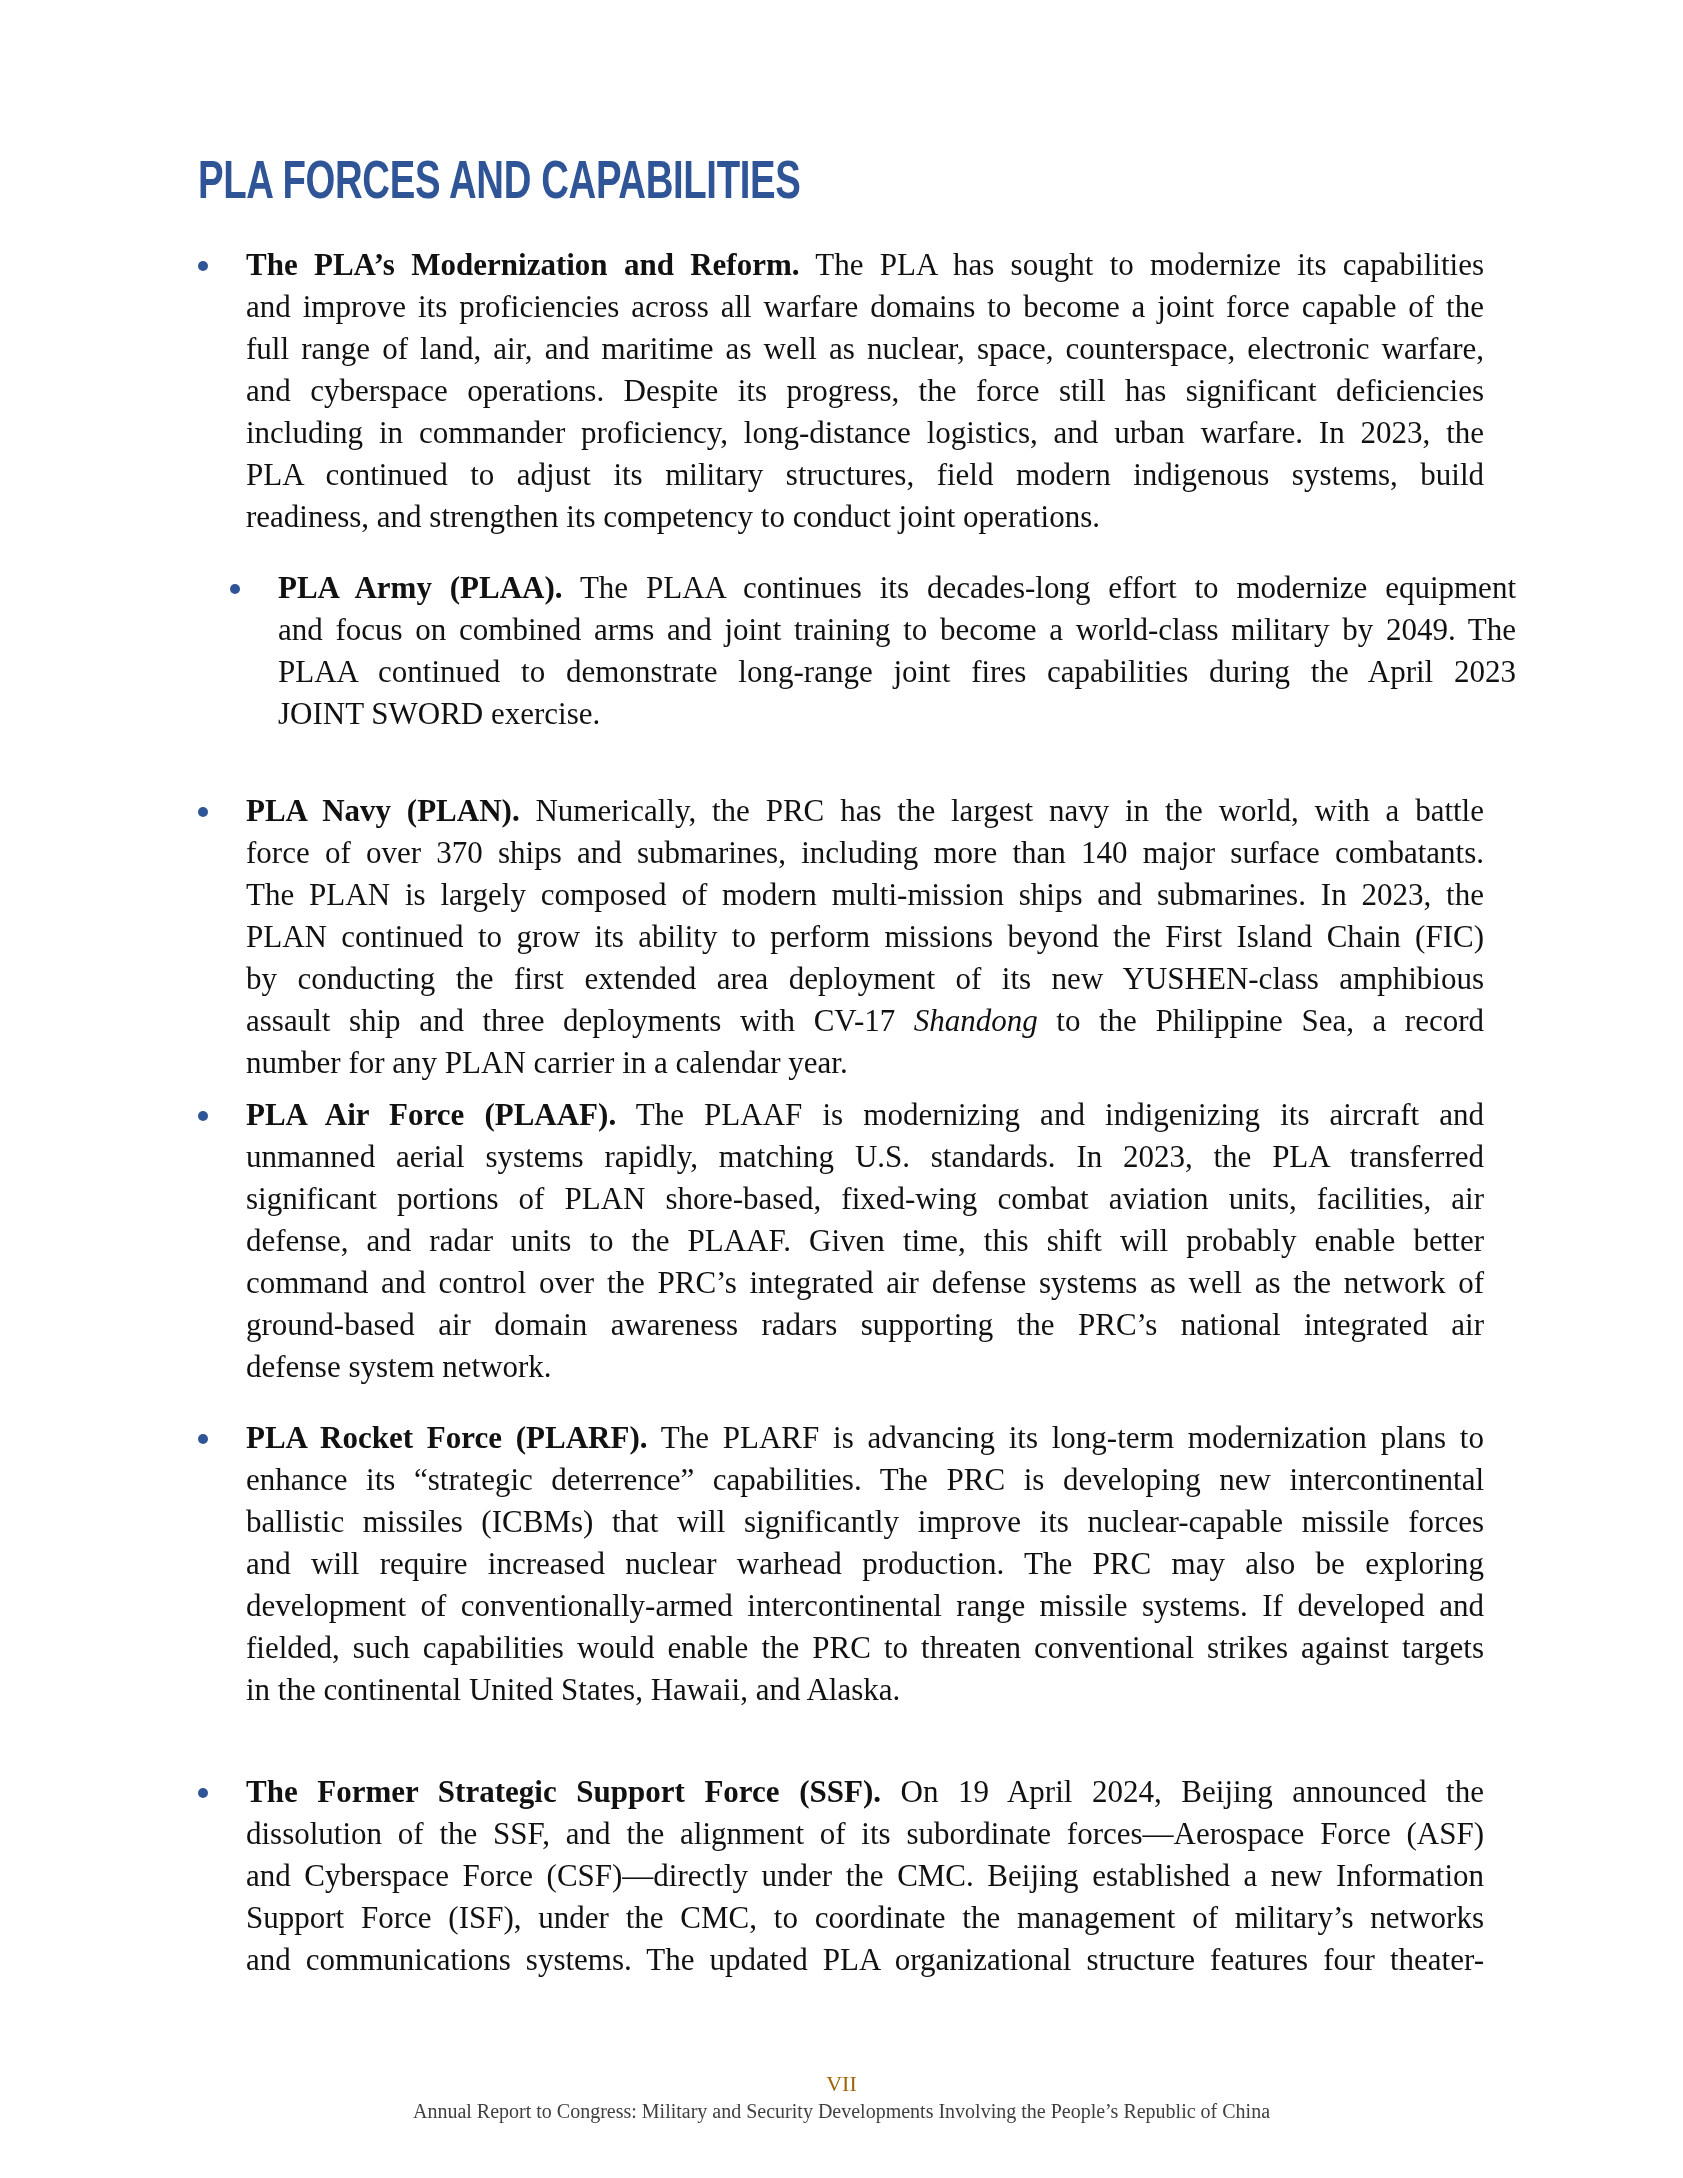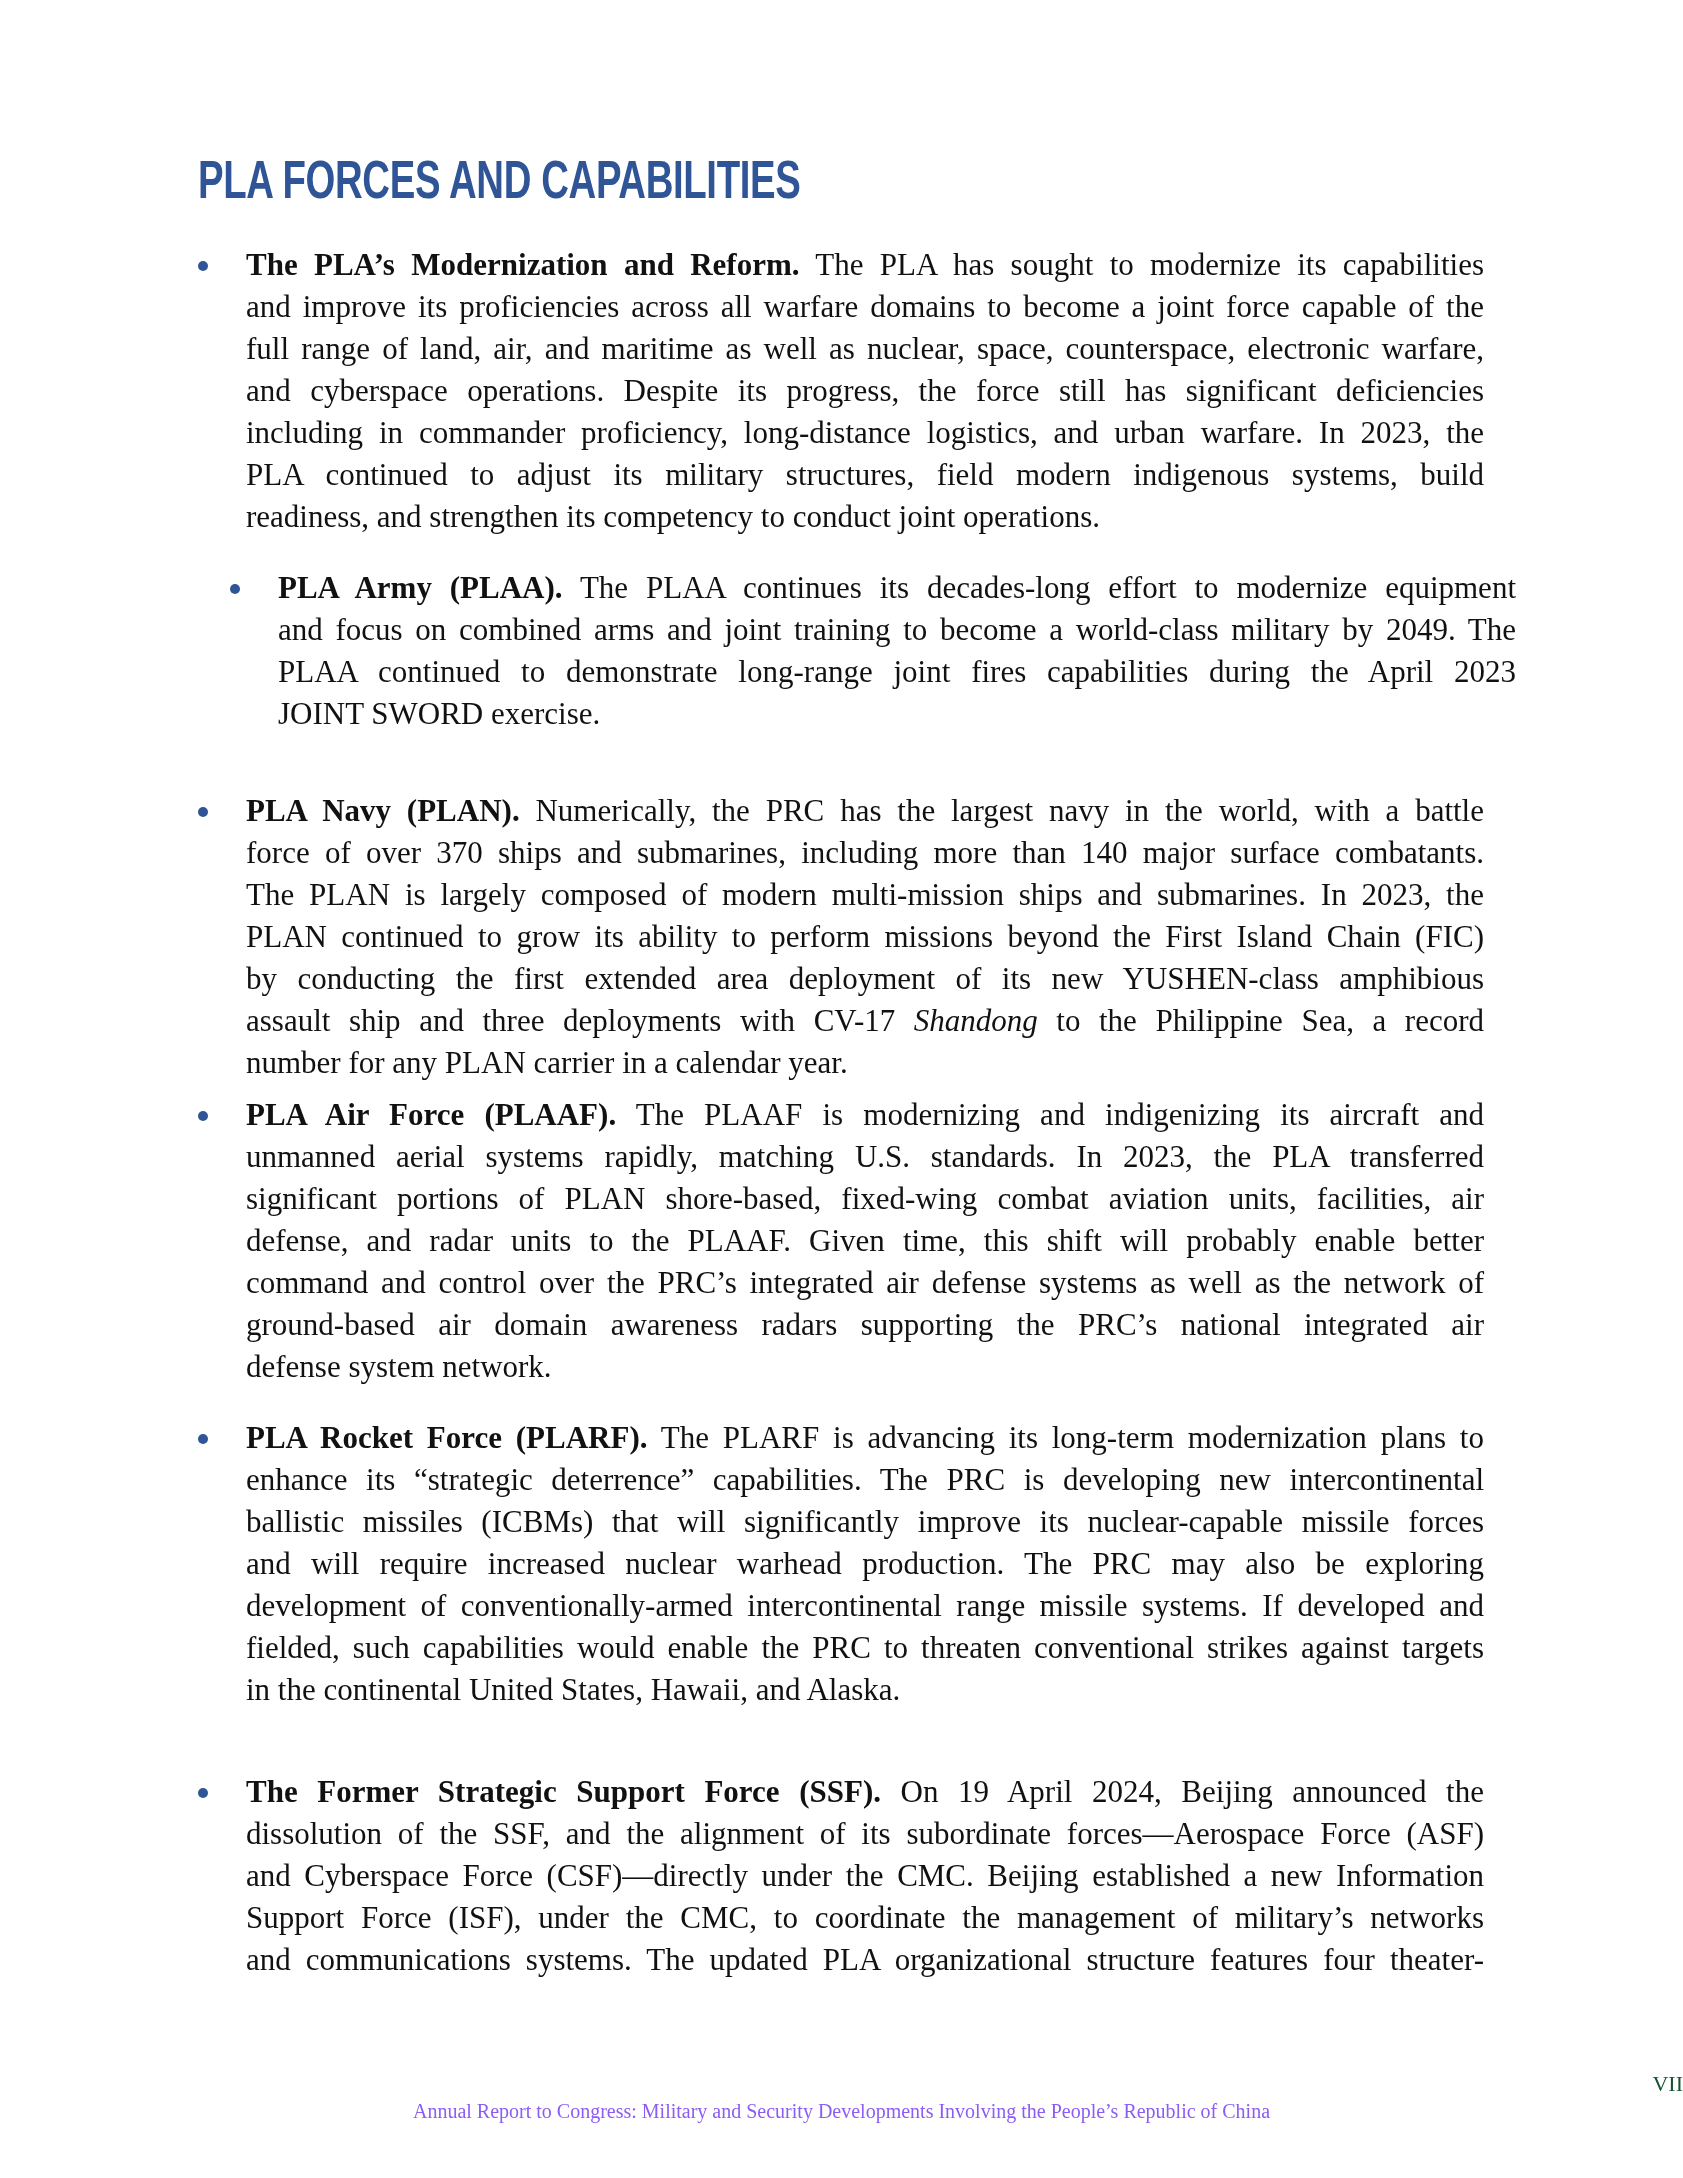--- a/index.html
+++ b/index.html
@@ -25,26 +25,26 @@
     display: block; height: 42px; line-height: 42px;
     font-family: "Liberation Serif", serif; font-size: 31px; color: #111111;
     text-align: justify; text-align-last: justify; white-space: nowrap;
     overflow: visible;
   }
   .line.last { text-align-last: left; }
   .line .b { font-weight: bold; }
   .line .i { font-style: italic; }
 
   .footer-page {
-    position: absolute; left: 0; width: 1683px; top: 2069px; text-align: right;
-    font-family: "Liberation Serif", serif; font-size: 22px; color: #14532d; line-height: 30px;
+    position: absolute; left: 0; width: 1683px; top: 2069px; text-align: center;
+    font-family: "Liberation Serif", serif; font-size: 22px; color: #a16207; line-height: 30px;
   }
   .footer-title {
     position: absolute; left: 0; width: 1683px; top: 2097px; text-align: center;
-    font-family: "Liberation Serif", serif; font-size: 20px; color: #8b5cf6; line-height: 28px;
+    font-family: "Liberation Serif", serif; font-size: 20px; color: #404040; line-height: 28px;
   }
 </style>
 </head>
 <body>
 
 <div class="page">
 
   <div class="title">PLA FORCES AND CAPABILITIES</div>
 
   <div class="bullets">

